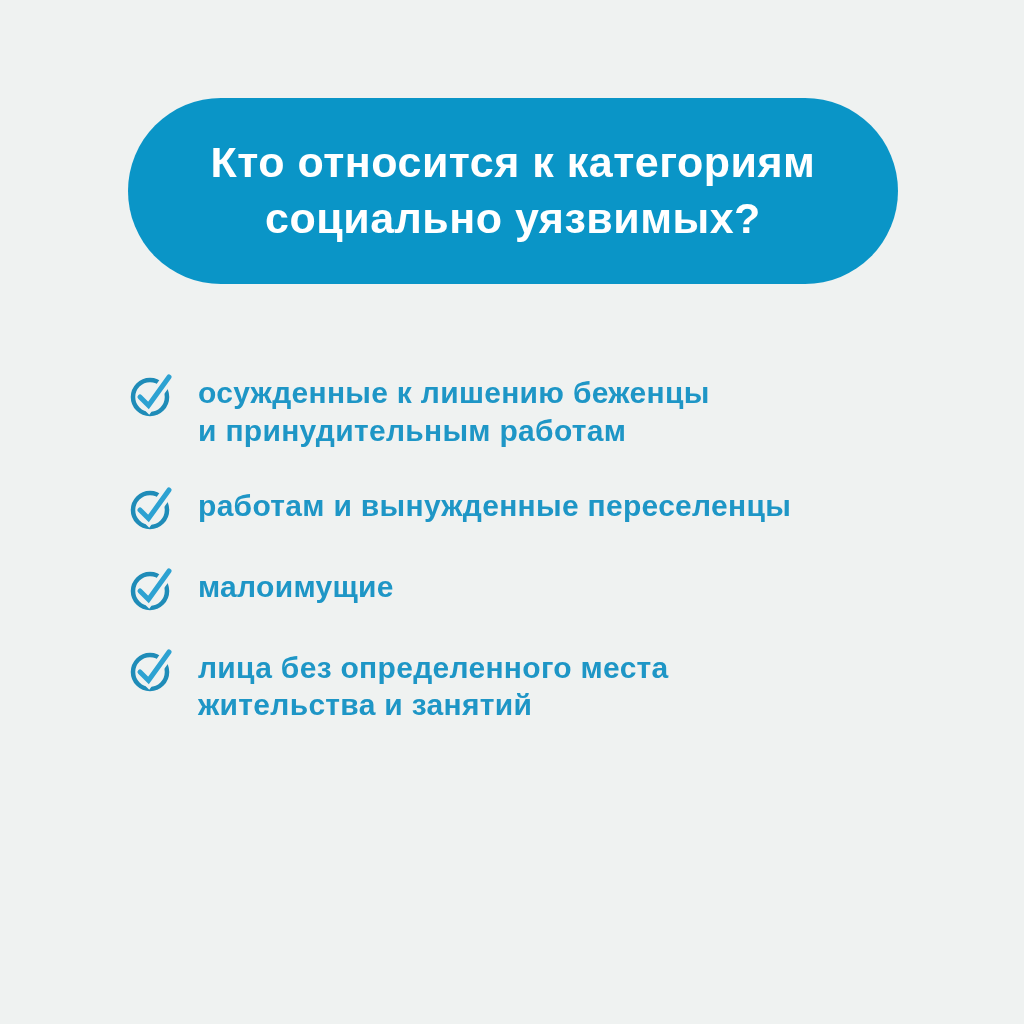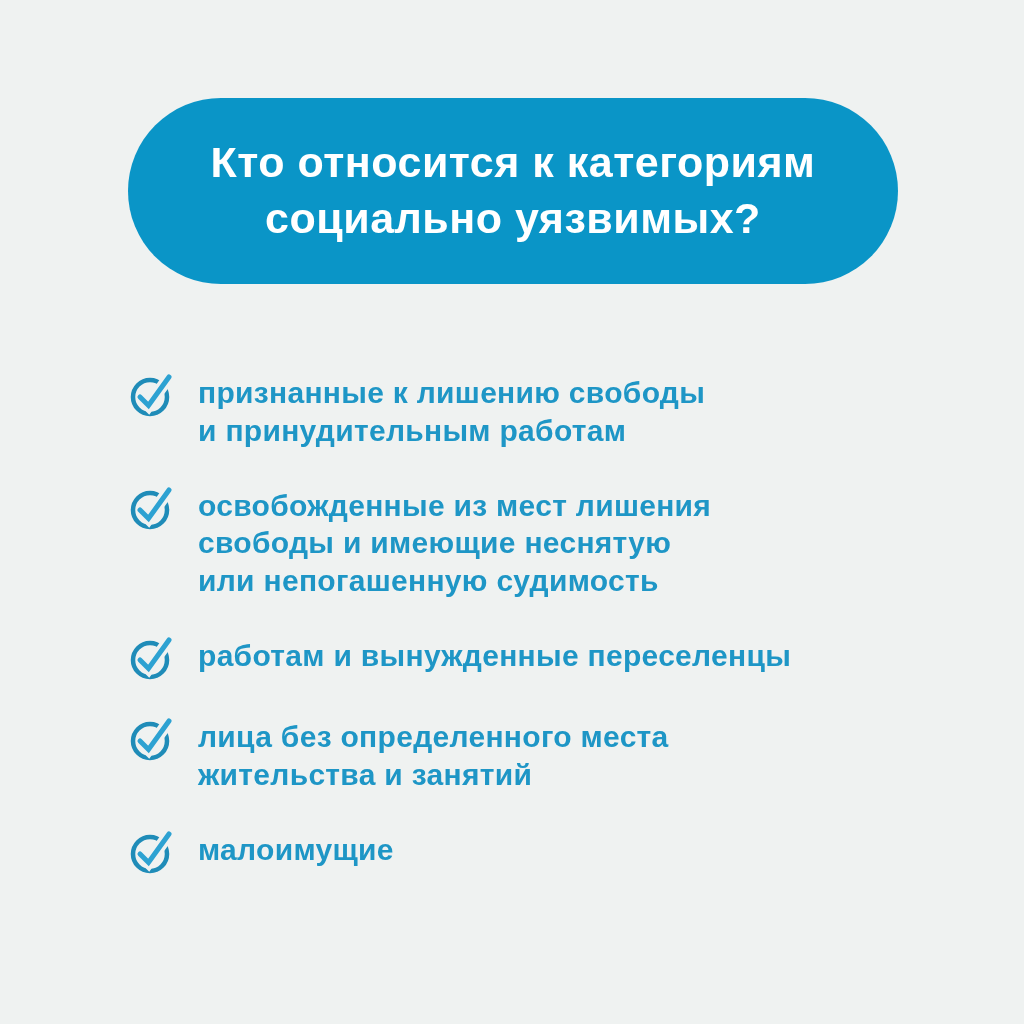--- a/index.html
+++ b/index.html
@@ -77,58 +77,48 @@
   </div>
 
   <div class="list">
 
     <div class="list-item">
       <svg class="check-icon" viewBox="0 0 48 48" aria-hidden="true">
         <circle cx="22" cy="27" r="17" fill="none" stroke="#1F8CB8" stroke-width="4.5"></circle>
         <path d="M12 27 L20.5 35.5 L41 7" fill="none" stroke="#EFF2F1" stroke-width="12" stroke-linecap="butt" stroke-linejoin="miter"></path>
         <path d="M12 27 L20.5 35.5 L41 7" fill="none" stroke="#2DA2D2" stroke-width="5" stroke-linecap="round" stroke-linejoin="miter"></path>
       </svg>
-      <div class="item-text">признанные к лишению свободы
+      <div class="item-text">осужденные к лишению беженцы
 и принудительным работам</div>
     </div>
 
-    <div class="list-item">
-      <svg class="check-icon" viewBox="0 0 48 48" aria-hidden="true">
-        <circle cx="22" cy="27" r="17" fill="none" stroke="#1F8CB8" stroke-width="4.5"></circle>
-        <path d="M12 27 L20.5 35.5 L41 7" fill="none" stroke="#EFF2F1" stroke-width="12" stroke-linecap="butt" stroke-linejoin="miter"></path>
-        <path d="M12 27 L20.5 35.5 L41 7" fill="none" stroke="#2DA2D2" stroke-width="5" stroke-linecap="round" stroke-linejoin="miter"></path>
-      </svg>
-      <div class="item-text">освобожденные из мест лишения
-свободы и имеющие неснятую
-или непогашенную судимость</div>
-    </div>
 
     <div class="list-item">
       <svg class="check-icon" viewBox="0 0 48 48" aria-hidden="true">
         <circle cx="22" cy="27" r="17" fill="none" stroke="#1F8CB8" stroke-width="4.5"></circle>
         <path d="M12 27 L20.5 35.5 L41 7" fill="none" stroke="#EFF2F1" stroke-width="12" stroke-linecap="butt" stroke-linejoin="miter"></path>
         <path d="M12 27 L20.5 35.5 L41 7" fill="none" stroke="#2DA2D2" stroke-width="5" stroke-linecap="round" stroke-linejoin="miter"></path>
       </svg>
       <div class="item-text">работам и вынужденные переселенцы</div>
     </div>
 
     <div class="list-item">
       <svg class="check-icon" viewBox="0 0 48 48" aria-hidden="true">
         <circle cx="22" cy="27" r="17" fill="none" stroke="#1F8CB8" stroke-width="4.5"></circle>
         <path d="M12 27 L20.5 35.5 L41 7" fill="none" stroke="#EFF2F1" stroke-width="12" stroke-linecap="butt" stroke-linejoin="miter"></path>
         <path d="M12 27 L20.5 35.5 L41 7" fill="none" stroke="#2DA2D2" stroke-width="5" stroke-linecap="round" stroke-linejoin="miter"></path>
       </svg>
-      <div class="item-text">лица без определенного места
-жительства и занятий</div>
+      <div class="item-text">малоимущие</div>
     </div>
 
     <div class="list-item">
       <svg class="check-icon" viewBox="0 0 48 48" aria-hidden="true">
         <circle cx="22" cy="27" r="17" fill="none" stroke="#1F8CB8" stroke-width="4.5"></circle>
         <path d="M12 27 L20.5 35.5 L41 7" fill="none" stroke="#EFF2F1" stroke-width="12" stroke-linecap="butt" stroke-linejoin="miter"></path>
         <path d="M12 27 L20.5 35.5 L41 7" fill="none" stroke="#2DA2D2" stroke-width="5" stroke-linecap="round" stroke-linejoin="miter"></path>
       </svg>
-      <div class="item-text">малоимущие</div>
+      <div class="item-text">лица без определенного места
+жительства и занятий</div>
     </div>
 
 
   </div>
 </div>
 
 </body></html>

